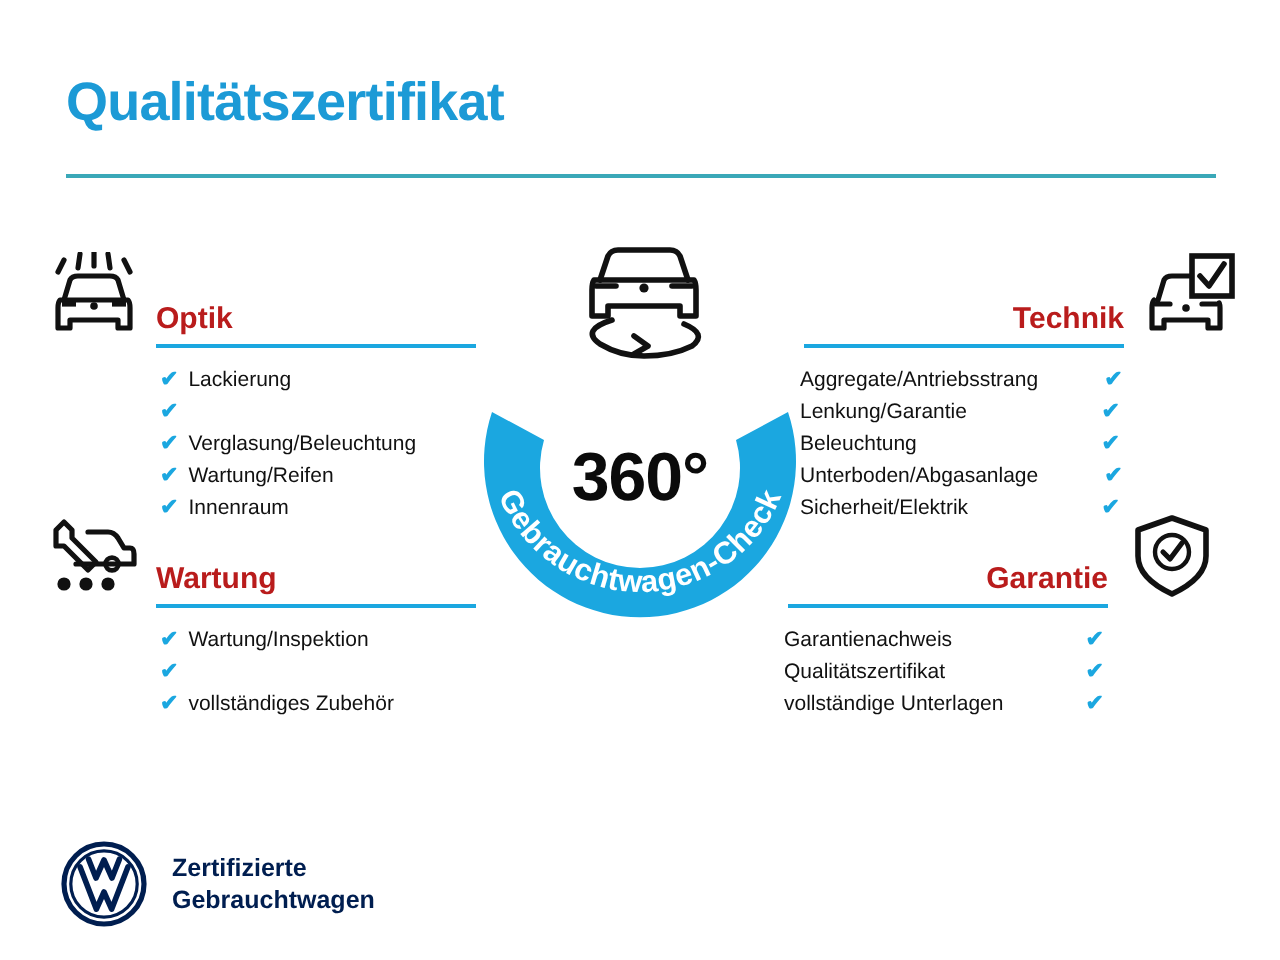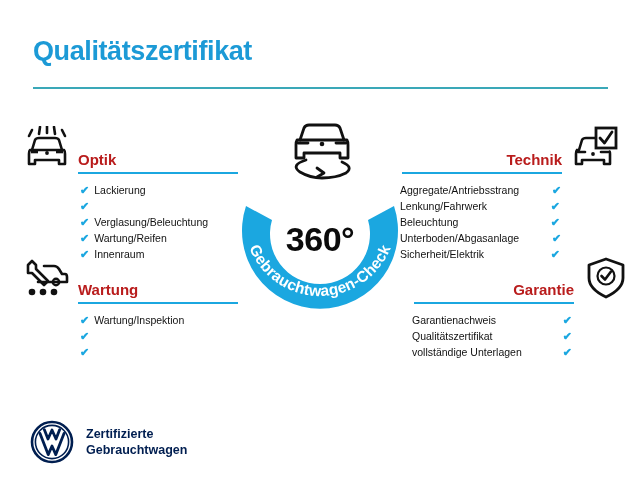--- a/index.html
+++ b/index.html
@@ -36,21 +36,21 @@
     background: #3aa8b8;
   }
 
   
   .section {
     position: absolute;
   }
   .sec-optik   { left: 22px;  top: 126px; width: 218px; }
   .sec-wartung { left: 22px;  top: 256px; width: 218px; }
   .sec-technik { left: 400px; top: 126px; width: 218px; }
-  .sec-garantie{ left: 412px; top: 256px; width: 218px; }
+  .sec-garantie{ left: 392px; top: 256px; width: 218px; }
 
   .sec-head {
     position: relative;
     height: 46px;
   }
   .sec-icon {
     position: absolute;
     top: 0;
     width: 48px;
     height: 44px;
@@ -234,20 +234,21 @@
     <ul class="sec-list">
       <li>
           <span class="check">✔</span>
           <span>Wartung/Inspektion</span>
         </li>
       <li>
           <span class="check">✔</span>
         </li>
       <li>
           <span class="check">✔</span>
+          <span>vollständiges Zubehör</span>
         </li>
     </ul>
   </div>
 
   <div class="section sec-technik right">
     <div class="sec-head">
       <div class="sec-icon">
         <svg viewBox="0 0 48 44" width="48" height="44">
           <g stroke="#111" stroke-width="2.6" fill="none" stroke-linejoin="round" stroke-linecap="round">
             <path d="M9 24 L12 14 Q13 12 16 12 L26 12"></path>
@@ -262,21 +263,21 @@
       </div>
       <div class="sec-title">Technik</div>
       <div class="sec-underline"></div>
     </div>
     <ul class="sec-list">
       <li>
           <span>Aggregate/Antriebsstrang</span>
           <span class="check">✔</span>
         </li>
       <li>
-          <span>Lenkung/Fahrwerk</span>
+          <span>Lenkung/Garantie</span>
           <span class="check">✔</span>
         </li>
       <li>
           <span>Beleuchtung</span>
           <span class="check">✔</span>
         </li>
       <li>
           <span>Unterboden/Abgasanlage</span>
           <span class="check">✔</span>
         </li>

